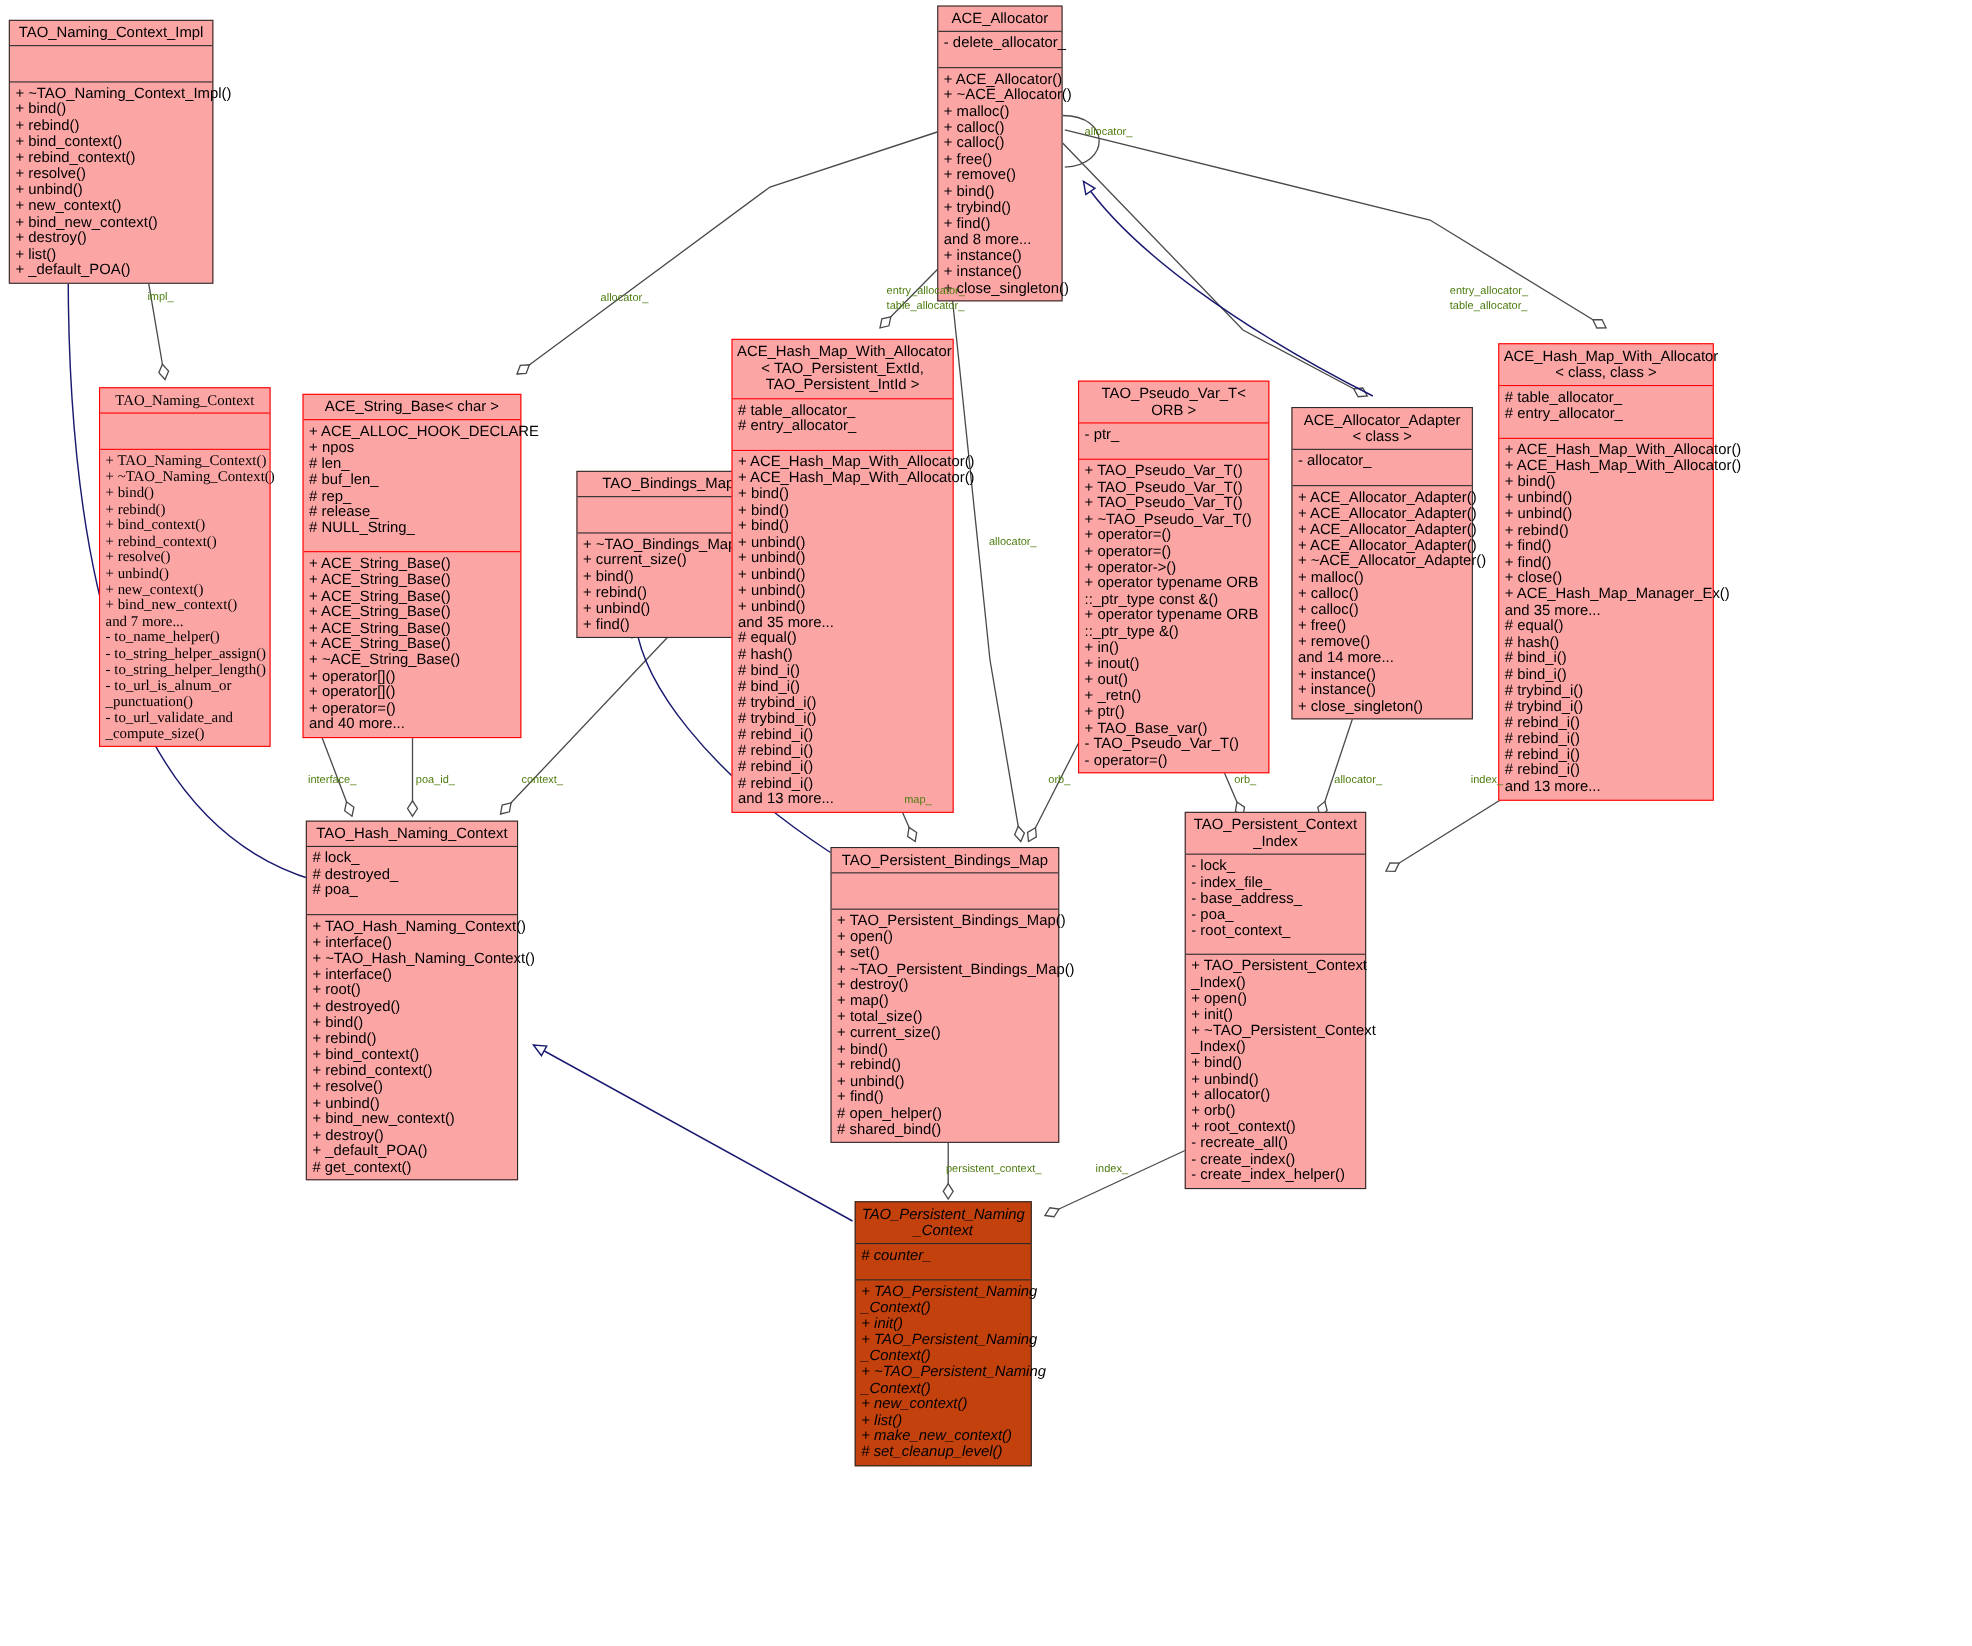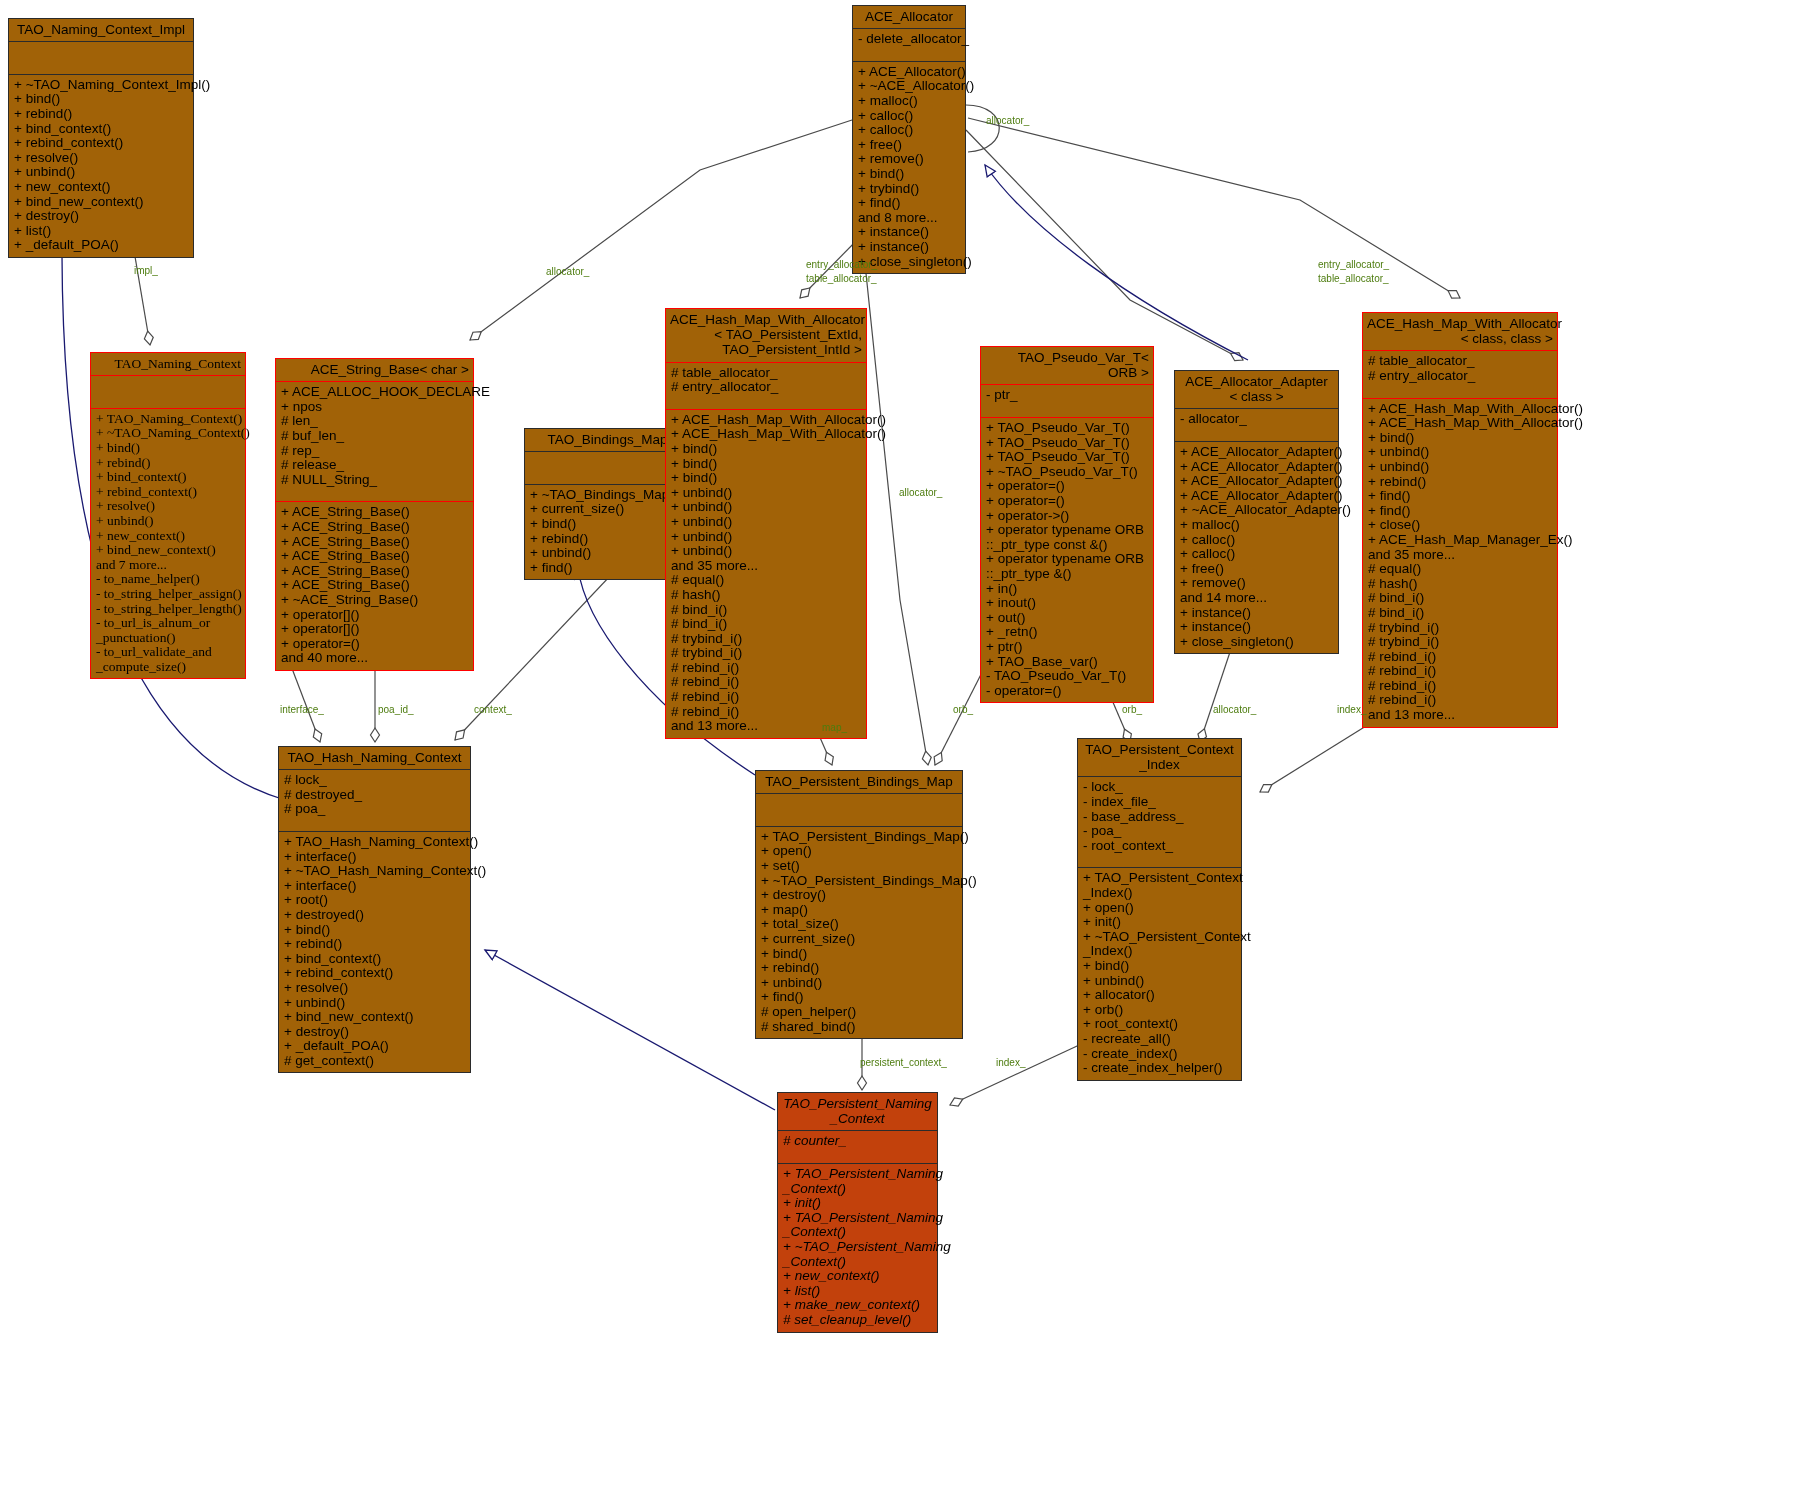--- a/index.html
+++ b/index.html
@@ -20,42 +20,42 @@
     left: 0;
     top: 0;
     width: 1793px;
     height: 1496px;
     pointer-events: none;
   }
   .node {
     position: absolute;
     box-sizing: border-box;
     border: 1px solid #2b2b2b;
-    background: #a16207;
+    background: #fca5a5;
     font-size: 13.5px;
     line-height: 14.6px;
     color: #000000;
     z-index: 5;
   }
   .node.red {
     border-color: #ff0000;
   }
   .node.gray {
     background: #c2410c;
     font-style: italic;
   }
   .node .title {
     text-align: center;
     padding: 3px 4px 4px 4px;
     white-space: pre-line;
     border-bottom: 1px solid #2b2b2b;
     font-size: 13.5px;
     line-height: 15.2px;
   }
-  .node.red .title { border-bottom-color: #ff0000; text-align: right; }
+  .node.red .title { border-bottom-color: #ff0000; }
   .node .attrs {
     padding: 3px 5px 14px 5px;
     border-bottom: 1px solid #2b2b2b;
     min-height: 14px;
   }
   .node.red .attrs { border-bottom-color: #ff0000; }
   .node .ops {
     padding: 3px 5px 4px 5px;
   }
   .node .row {

